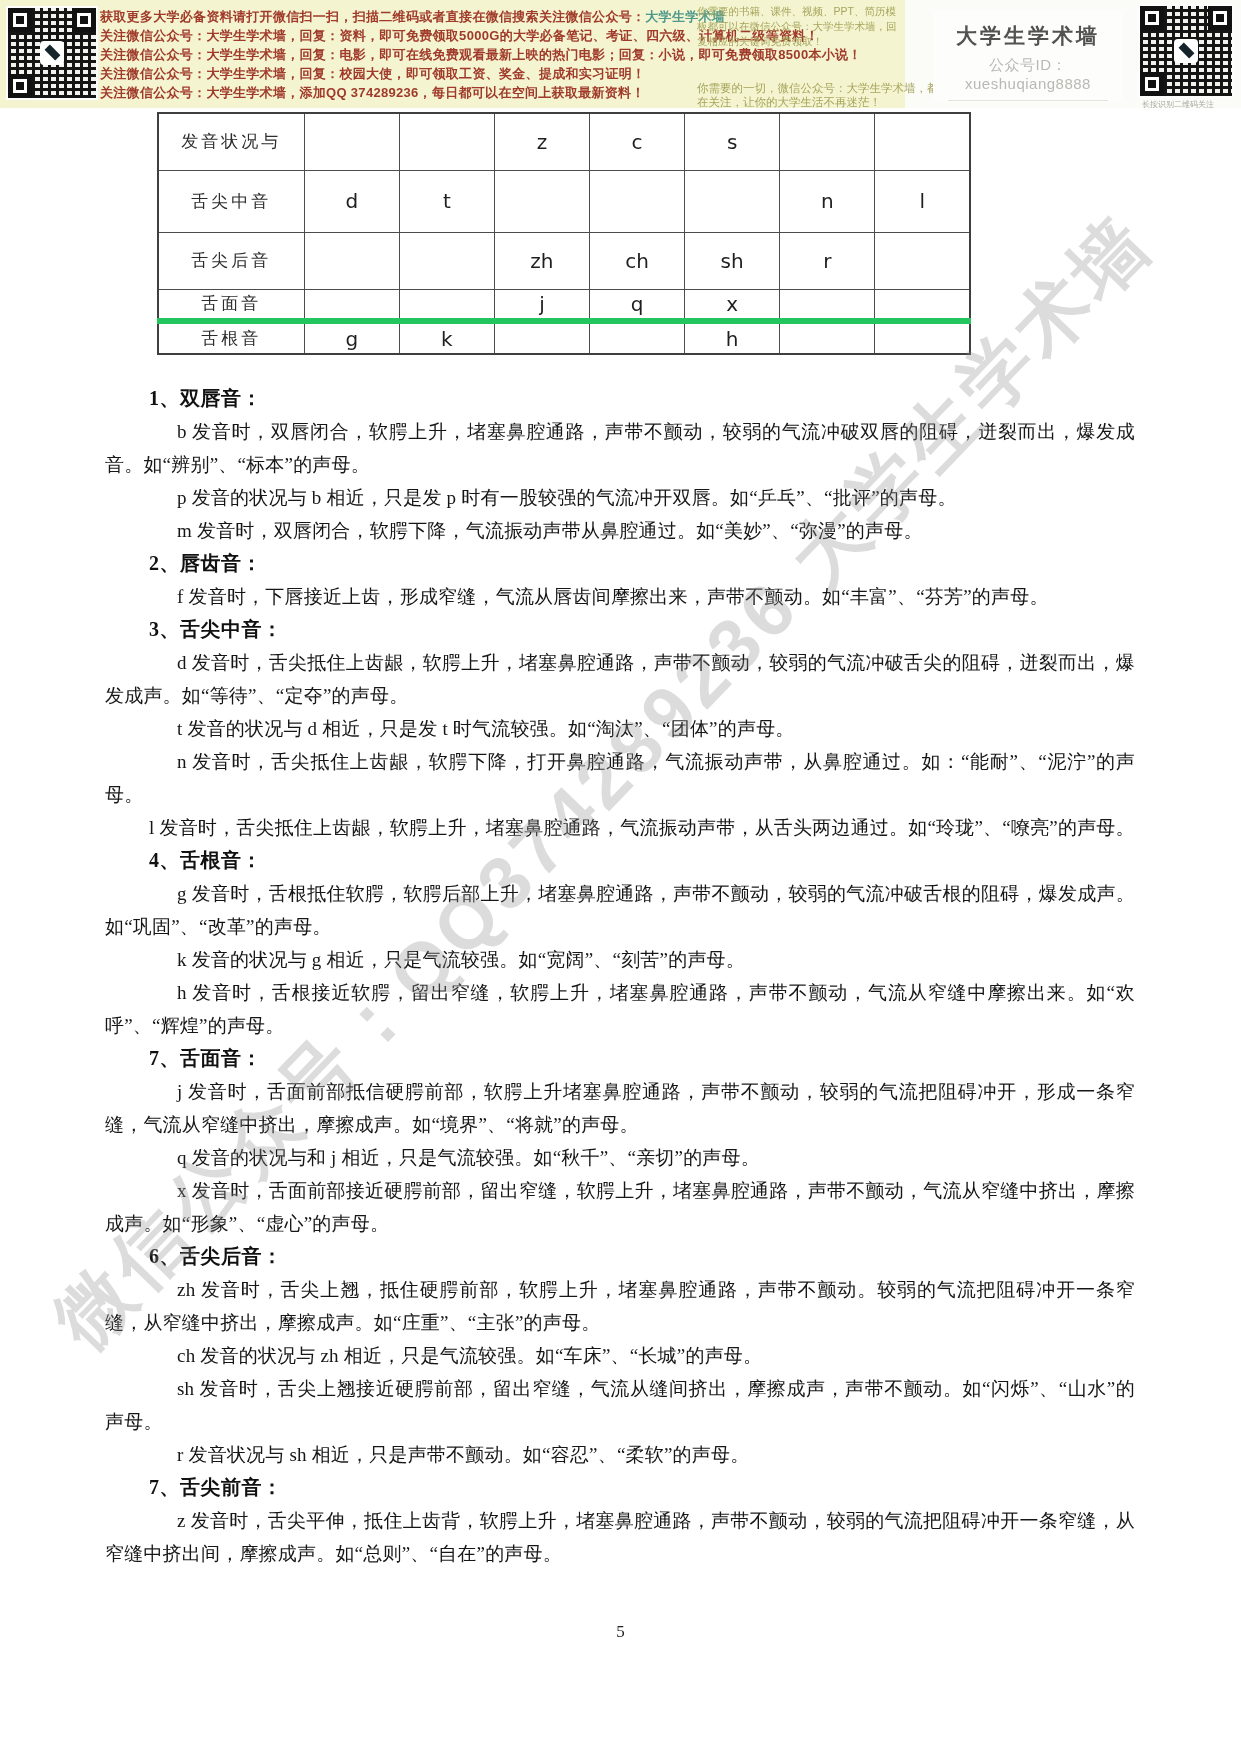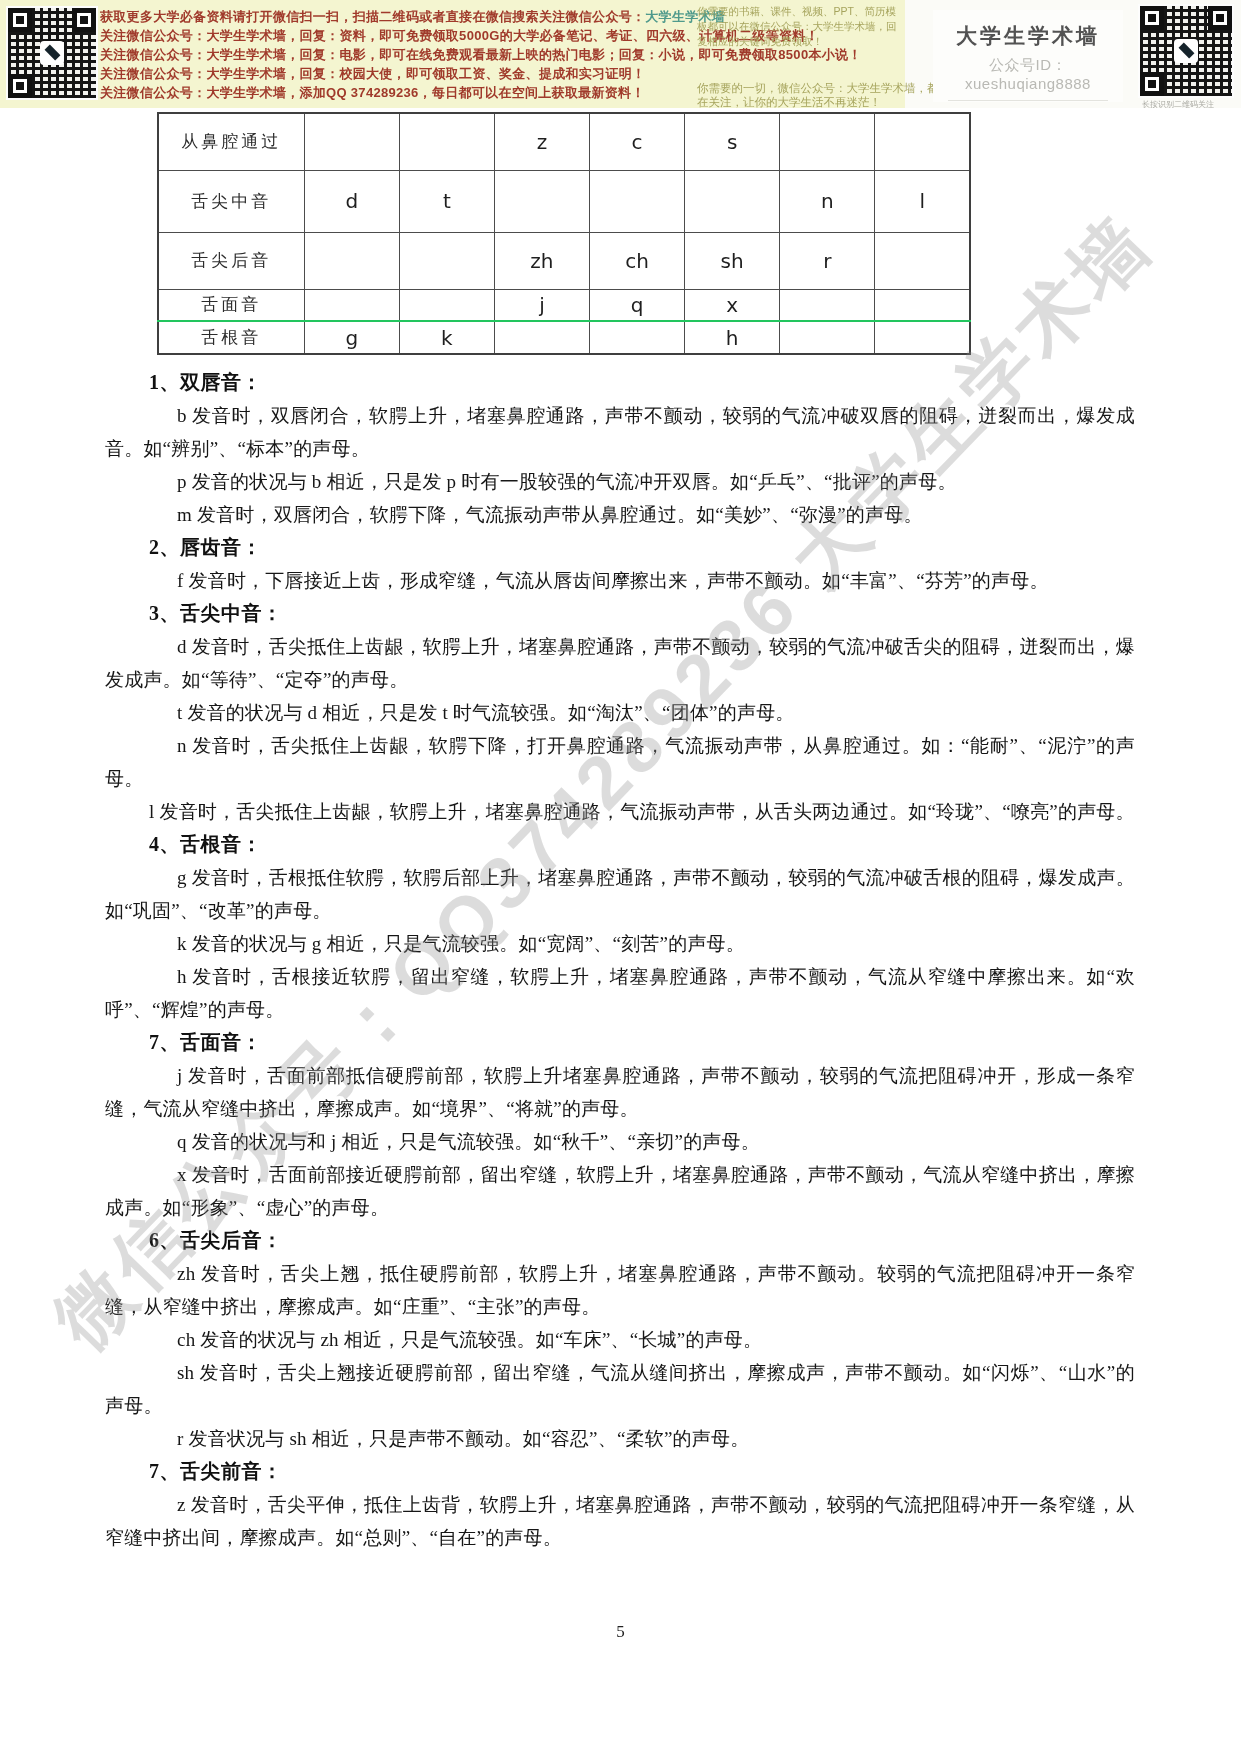--- a/index.html
+++ b/index.html
@@ -66,24 +66,24 @@
     margin:4px 0 0 157px; border-collapse:collapse;
     border:2px solid #3f3f3f; table-layout:fixed; width:814px;
   }
   .initials-table th, .initials-table td {
     border:1px solid #4c4c4c; text-align:center; vertical-align:middle; font-weight:normal;
   }
   .initials-table th { width:146px; font-size:17px; letter-spacing:3px; color:#2c2c2c; }
   .initials-table td { width:95px; font-family:"DejaVu Sans",sans-serif; font-size:20px; color:#1f1f1f; }
   .row-1 { height:57px; } .row-2 { height:62px; } .row-3 { height:57px; }
   .row-4 { height:32px;padding-left:40px; } .row-5 { height:33px; }
-  .row-5 th, .row-5 td { border-top:2px solid #22c55e; }
-
-  
-  .body-text { position:relative; margin:11px 106px 0 105px; z-index:2; }
+  .row-5 th, .row-5 td { border-top:6px solid #22c55e; }
+
+  
+  .body-text { position:relative; margin:27px 106px 0 105px; z-index:2; }
   .heading {
     font-size:20px; line-height:33px; font-weight:bold; color:#111;
     text-indent:44px; letter-spacing:.5px;
   }
   .para {
     font-size:19px; line-height:33px; text-indent:72px;
     text-align:justify; color:#161616; letter-spacing:.2px;
   }
   .para.sm { text-indent:44px; }
 
@@ -141,21 +141,21 @@
       <div class="qr-logo">
           <div class="cap"></div>
         </div>
     </div>
     <div class="qr-caption">长按识别二维码关注</div>
   </header>
 
   <table class="initials-table">
     <tbody>
       <tr class="row-1">
-        <th>从鼻腔通过</th>
+        <th>发音状况与</th>
         <td></td>
         <td></td>
         <td>z</td>
         <td>c</td>
         <td>s</td>
         <td></td>
         <td></td>
       </tr>
       <tr class="row-2">
         <th>舌尖中音</th>

